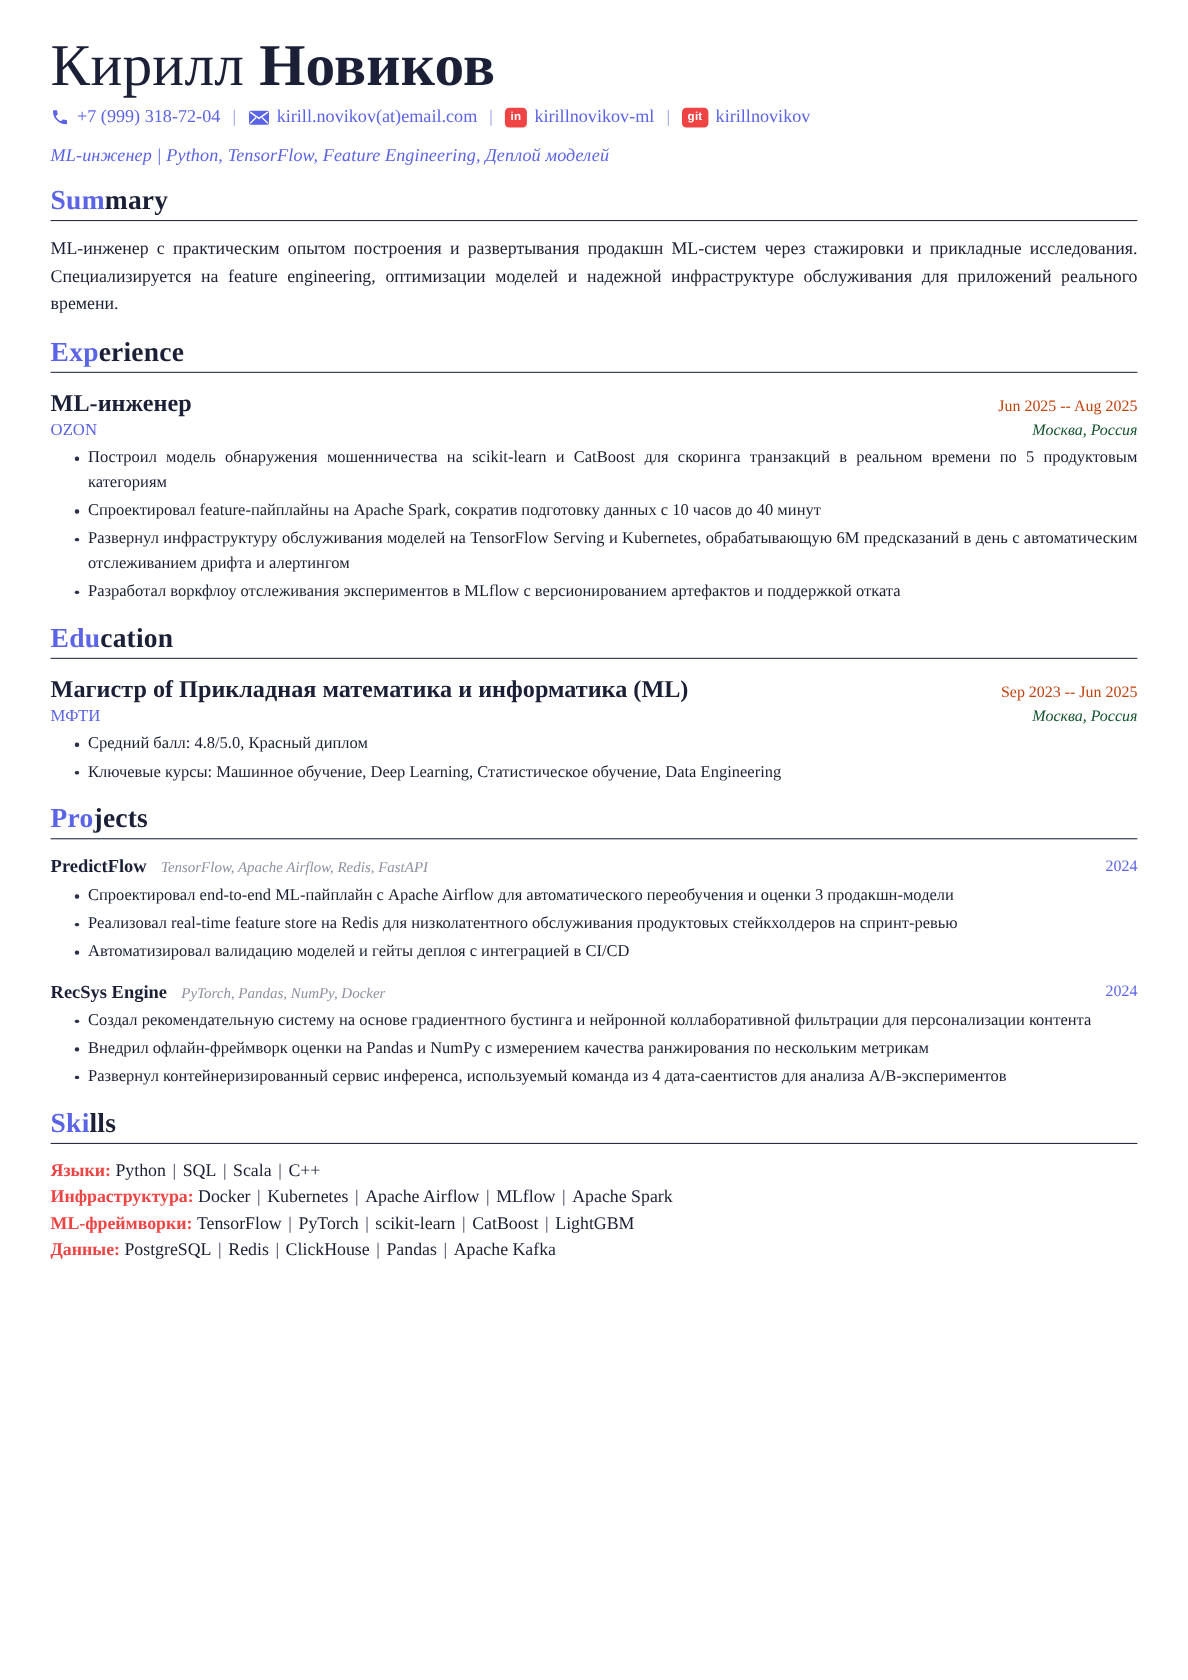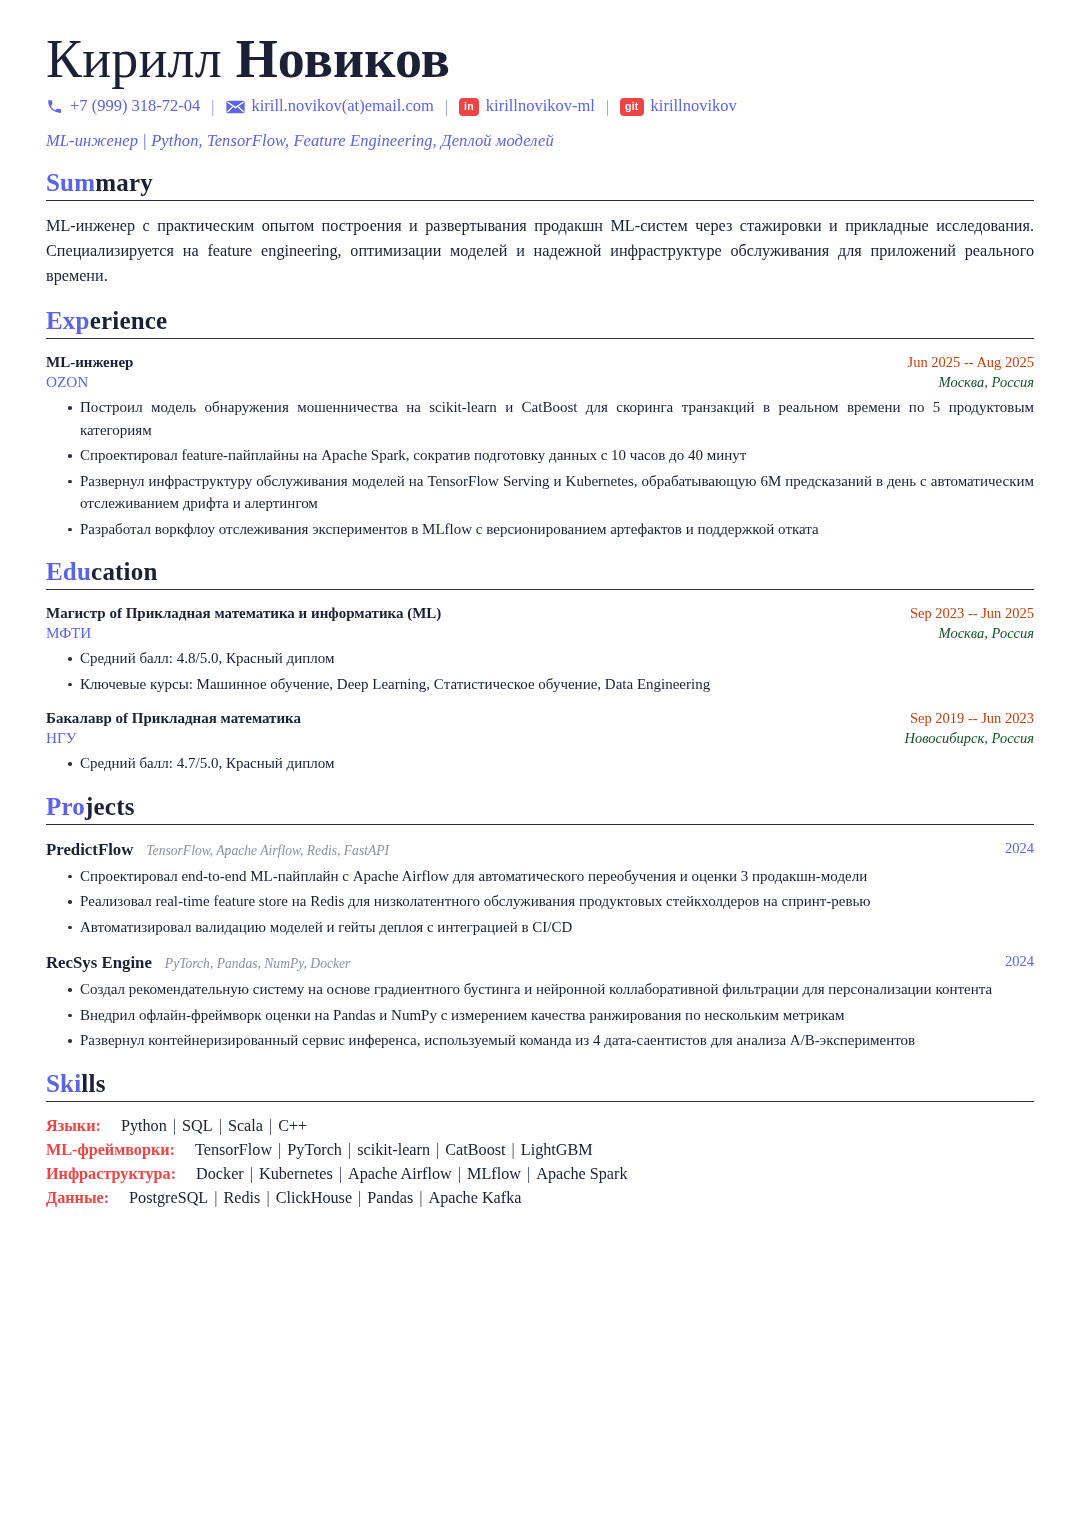--- a/index.html
+++ b/index.html
@@ -109,21 +109,21 @@
 
   
   .entry { margin-top: 15px; }
   .entry-row {
     display: flex;
     justify-content: space-between;
     align-items: baseline;
     gap: 16px;
   }
   .entry-title {
-    font-size: 15px;
+    font-size: 22px;
     font-weight: 700;
     color: #1b2036;
   }
   .entry-date {
     font-size: 14.5px;
     color: #c2410c;
     white-space: nowrap;
   }
   .entry-sub {
     font-size: 15.2px;
@@ -159,21 +159,21 @@
     height: 3.6px;
     border-radius: 50%;
     background: #2b3049;
   }
   ul.bullets li.justify { text-align: justify; }
 
   
   .proj-head {
     display: flex;
     justify-content: space-between;
-    align-items: flex-start;
+    align-items: center;
     gap: 22px;
   }
   .proj-left {
     display: flex;
     align-items: baseline;
     gap: 13px;
     flex-wrap: wrap;
   }
   .proj-name {
     font-size: 16.8px;
@@ -195,21 +195,21 @@
   .skills { margin-top: 13px; }
   .skill-row {
     font-size: 16.2px;
     line-height: 1.48;
     color: #1b1f33;
   }
   .skill-label {
     font-weight: 700;
     color: #ef4444;
   }
-  .skill-vals { margin-left: 20px; }
+  .skill-vals { margin-left: 4px; }
   .skill-sep { color: #3a3f55; padding: 0 6px; }
 </style>
 </head>
 <body>
 
 <div class="page">
 
   <div>
     <h1 class="name"><span>Кирилл</span> <span class="bold">Новиков</span></h1>
 
@@ -293,33 +293,20 @@
       <div class="entry-row">
         <span class="entry-sub">МФТИ</span>
         <span class="entry-loc">Москва, Россия</span>
       </div>
       <ul class="bullets">
         <li>Средний балл: 4.8/5.0, Красный диплом</li>
         <li>Ключевые курсы: Машинное обучение, Deep Learning, Статистическое обучение, Data Engineering</li>
       </ul>
     </div>
 
-    <div class="entry">
-      <div class="entry-row">
-        <span class="entry-title">Бакалавр of Прикладная математика</span>
-        <span class="entry-date">Sep 2019 -- Jun 2023</span>
-      </div>
-      <div class="entry-row">
-        <span class="entry-sub">НГУ</span>
-        <span class="entry-loc">Новосибирск, Россия</span>
-      </div>
-      <ul class="bullets">
-        <li>Средний балл: 4.7/5.0, Красный диплом</li>
-      </ul>
-    </div>
   </div>
 
   <div class="section">
     <h2 class="section-title"><span class="hl">Pro</span><span>jects</span></h2>
     <hr class="rule">
 
     <div class="entry">
       <div class="proj-head">
         <span class="proj-left">
           <span class="proj-name">PredictFlow</span>
@@ -348,19 +335,19 @@
         <li>Развернул контейнеризированный сервис инференса, используемый команда из 4 дата-саентистов для анализа A/B-экспериментов</li>
       </ul>
     </div>
   </div>
 
   <div class="section">
     <h2 class="section-title"><span class="hl">Ski</span><span>lls</span></h2>
     <hr class="rule">
     <div class="skills" id="skills-list">
         <div class="skill-row"><span class="skill-label">Языки:</span><span class="skill-vals"><span>Python</span><span class="skill-sep">|</span><span>SQL</span><span class="skill-sep">|</span><span>Scala</span><span class="skill-sep">|</span><span>C++</span></span></div>
+        <div class="skill-row"><span class="skill-label">Инфраструктура:</span><span class="skill-vals"><span>Docker</span><span class="skill-sep">|</span><span>Kubernetes</span><span class="skill-sep">|</span><span>Apache Airflow</span><span class="skill-sep">|</span><span>MLflow</span><span class="skill-sep">|</span><span>Apache Spark</span></span></div>
         <div class="skill-row"><span class="skill-label">ML-фреймворки:</span><span class="skill-vals"><span>TensorFlow</span><span class="skill-sep">|</span><span>PyTorch</span><span class="skill-sep">|</span><span>scikit-learn</span><span class="skill-sep">|</span><span>CatBoost</span><span class="skill-sep">|</span><span>LightGBM</span></span></div>
-        <div class="skill-row"><span class="skill-label">Инфраструктура:</span><span class="skill-vals"><span>Docker</span><span class="skill-sep">|</span><span>Kubernetes</span><span class="skill-sep">|</span><span>Apache Airflow</span><span class="skill-sep">|</span><span>MLflow</span><span class="skill-sep">|</span><span>Apache Spark</span></span></div>
         <div class="skill-row"><span class="skill-label">Данные:</span><span class="skill-vals"><span>PostgreSQL</span><span class="skill-sep">|</span><span>Redis</span><span class="skill-sep">|</span><span>ClickHouse</span><span class="skill-sep">|</span><span>Pandas</span><span class="skill-sep">|</span><span>Apache Kafka</span></span></div>
       </div>
   </div>
 
 </div>
 
 </body></html>

